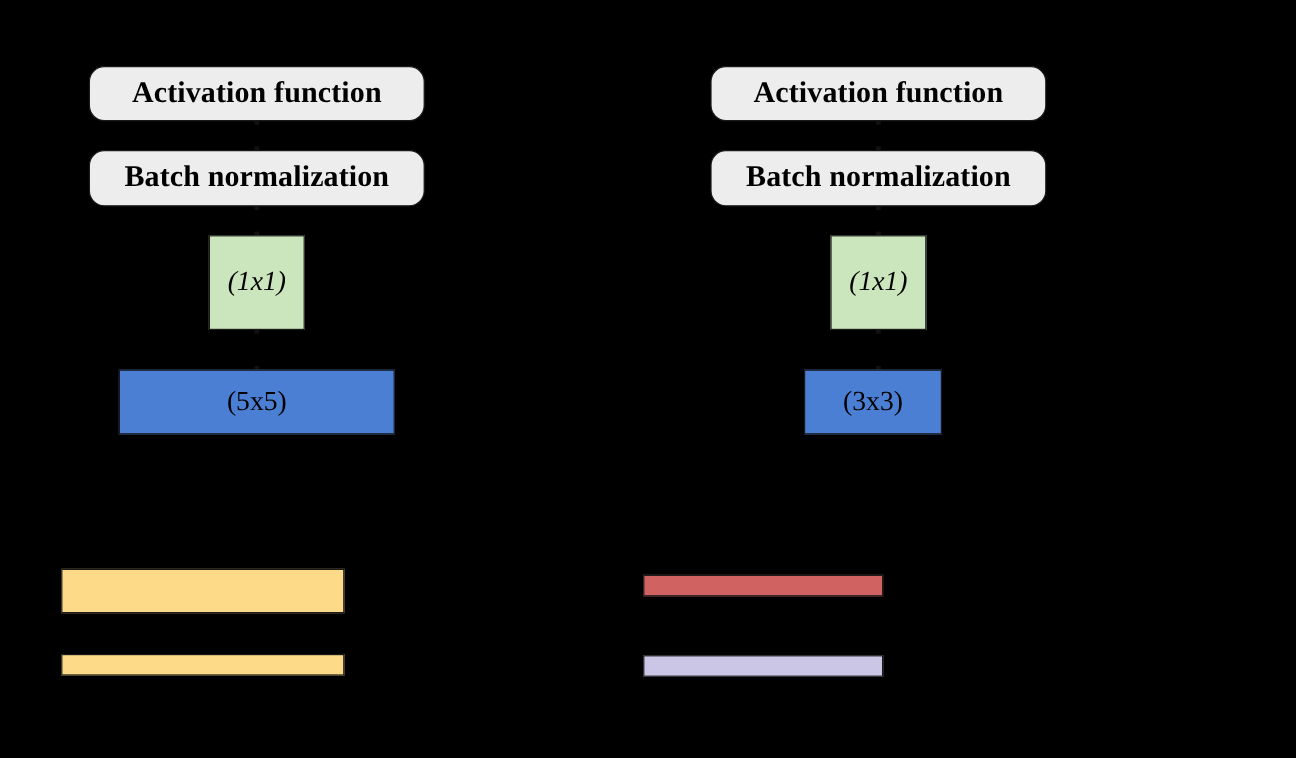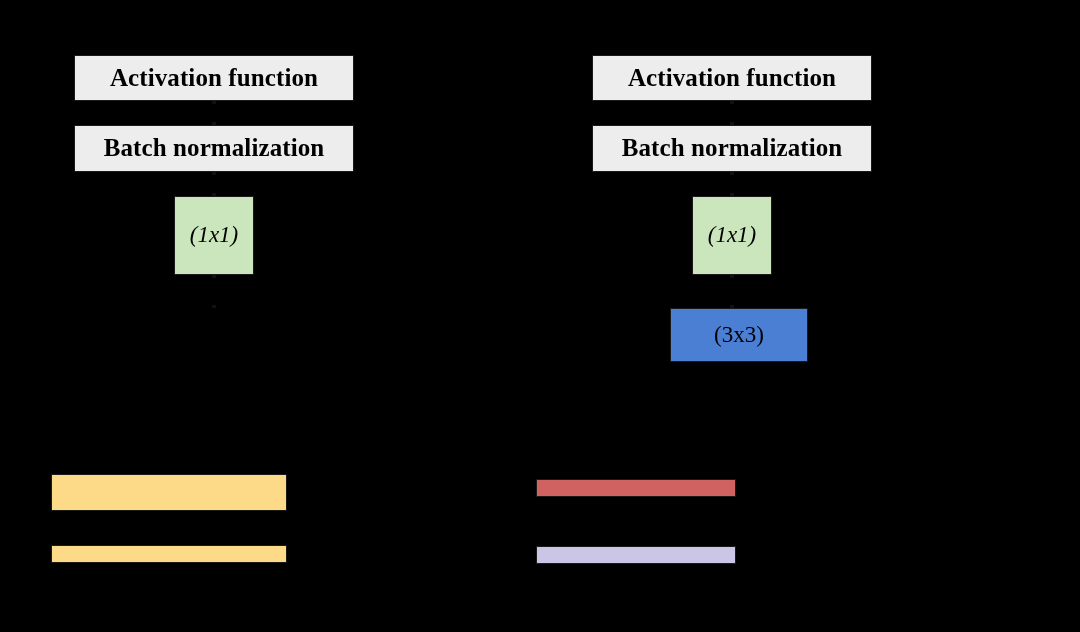--- a/index.html
+++ b/index.html
@@ -29,20 +29,21 @@
     line-height: 1.05;
     white-space: nowrap;
     border: 1px solid #1a1a1a;
   }
 
   .node.label-box {
     background: #ededed;
     font-weight: bold;
     font-size: 25px;
     letter-spacing: 0.1px;
+    border-radius: 13px;
   }
 
   .node.kernel-green {
     background: #cbe6bc;
     font-size: 23px;
     font-style: italic;
   }
 
   .node.kernel-blue {
     background: #4a7fd4;
@@ -84,35 +85,38 @@
       <div class="connector" style="left: 213px; top: 275px; height: 33px;"></div>
       <div class="node label-box" style="left: 74px; top: 55px; width: 280px; height: 46px;">
         <span>Activation function</span>
       </div>
       <div class="node label-box" style="left: 74px; top: 125px; width: 280px; height: 47px;">
         <span>Batch normalization</span>
       </div>
       <div class="node kernel-green" style="left: 174px; top: 196px; width: 80px; height: 79px;">
         <span>(1x1)</span>
       </div>
+      <div class="node kernel-blue" style="left: 99px; top: 308px; width: 230px; height: 54px;">
+        <span>(5x5)</span>
+      </div>
       <div class="bar" style="left: 51px; top: 474px; width: 236px; height: 37px; background: rgb(252, 218, 135);"></div>
       <div class="bar" style="left: 51px; top: 545px; width: 236px; height: 18px; background: rgb(252, 218, 135);"></div>
     </div>
     <div style="position: absolute; left: 0px; top: 0px; width: 100%; height: 100%;">
       <div class="connector" style="left: 731px; top: 101px; height: 24px;"></div>
       <div class="connector" style="left: 731px; top: 172px; height: 24px;"></div>
       <div class="connector" style="left: 731px; top: 275px; height: 33px;"></div>
       <div class="node label-box" style="left: 592px; top: 55px; width: 280px; height: 46px;">
         <span>Activation function</span>
       </div>
       <div class="node label-box" style="left: 592px; top: 125px; width: 280px; height: 47px;">
         <span>Batch normalization</span>
       </div>
       <div class="node kernel-green" style="left: 692px; top: 196px; width: 80px; height: 79px;">
         <span>(1x1)</span>
       </div>
-      <div class="node kernel-blue" style="left: 670px; top: 308px; width: 138px; height: 54px;">
+      <div class="node kernel-blue" style="left: 670px; top: 308px; width: 115px; height: 54px;">
         <span>(3x3)</span>
       </div>
       <div class="bar" style="left: 536px; top: 479px; width: 200px; height: 18px; background: rgb(208, 98, 98);"></div>
       <div class="bar" style="left: 536px; top: 546px; width: 200px; height: 18px; background: rgb(204, 198, 230);"></div>
     </div>
   </div>
 
 </body></html>

